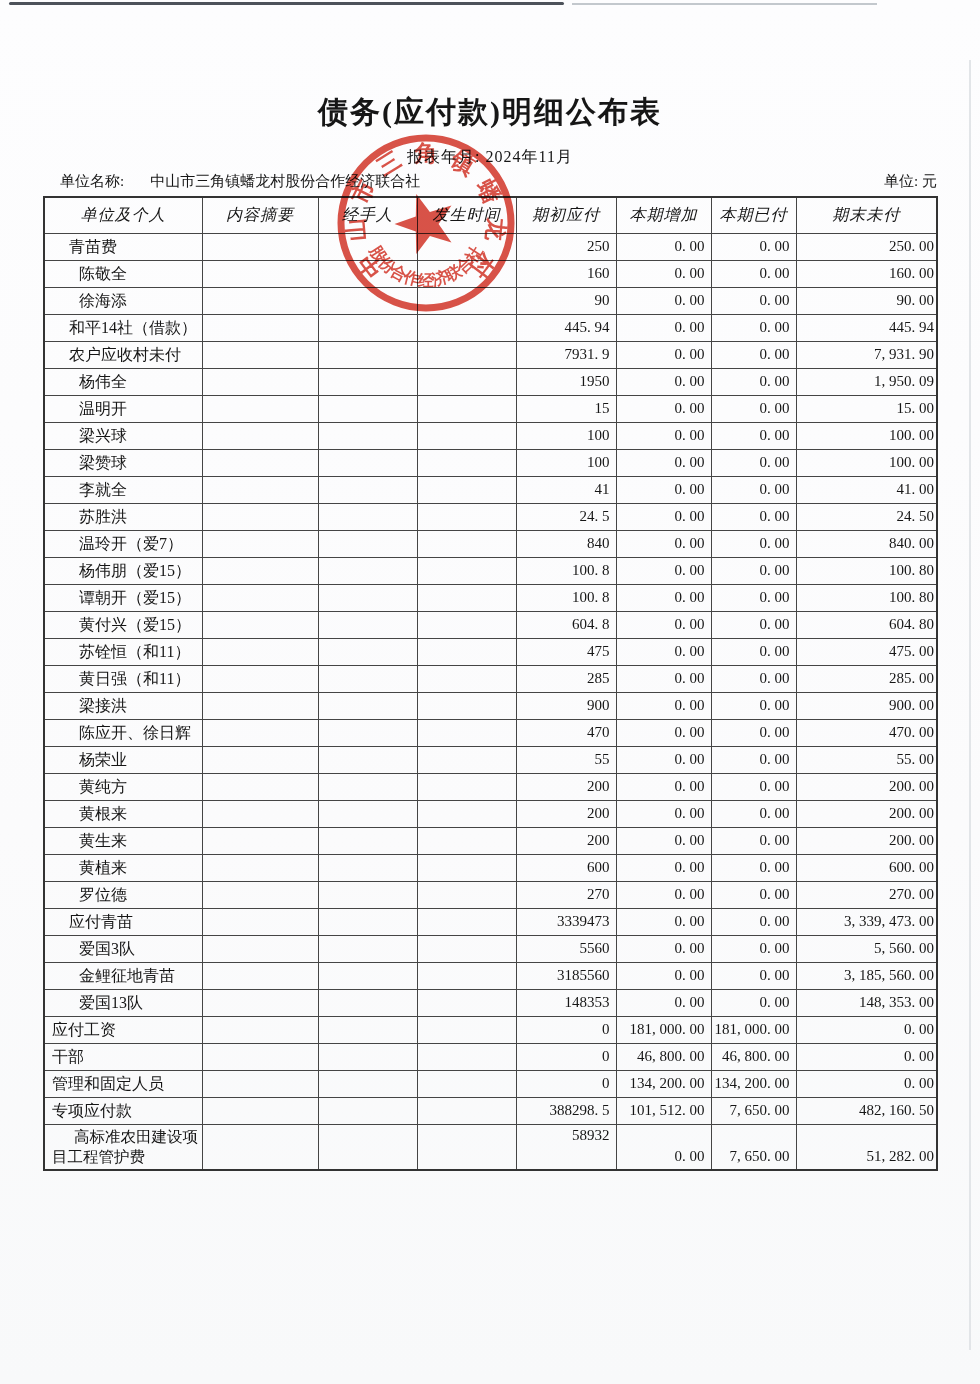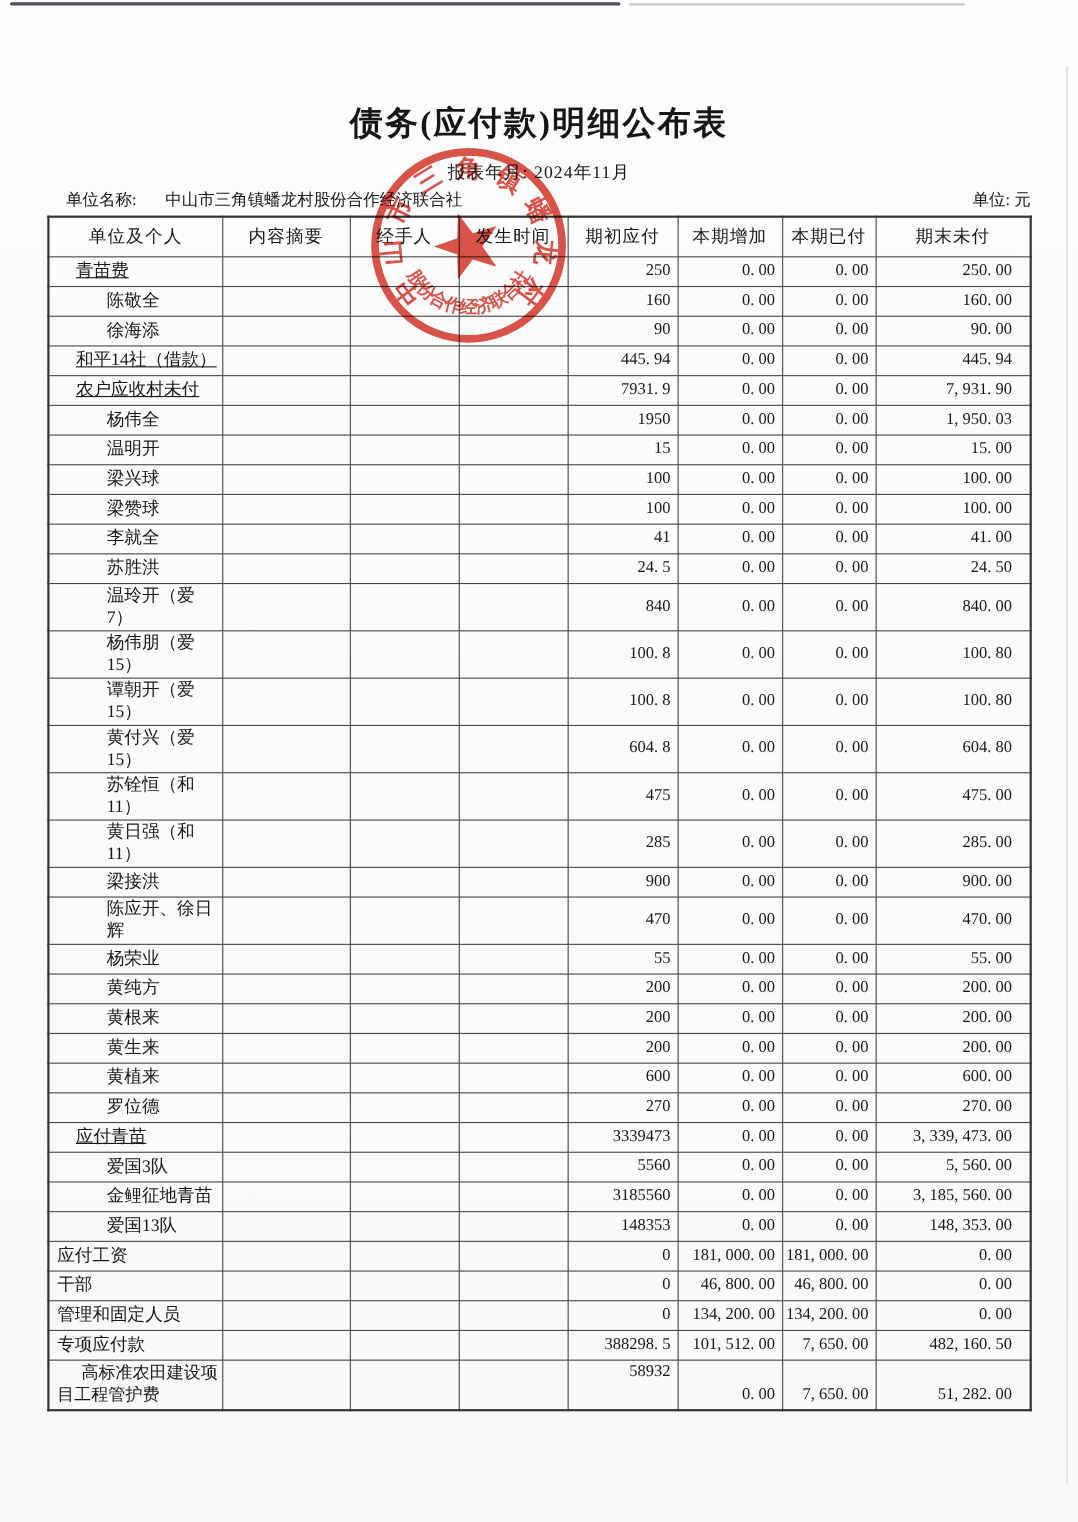--- a/index.html
+++ b/index.html
@@ -21,31 +21,31 @@
   .meta{position:absolute;top:172px;left:60px;width:877px;font-size:15px;}
   .meta .unit-name{margin-left:26px;}
   .meta .unit-cur{position:absolute;right:0;top:0;}
   table{
     position:absolute;left:43px;top:196px;width:893px;
     border-collapse:collapse;table-layout:fixed;background:transparent;
   }
   th,td{border:1.6px solid #454545;overflow:hidden;}
   table{border:2px solid #333;}
   thead tr{height:36px;}
-  th{font-size:16px;font-weight:normal;text-align:center;letter-spacing:1px;}
+  th{font-size:16px;font-weight:normal;text-align:center;letter-spacing:1px;font-style:italic;}
   tbody tr{height:27px;}
   tbody tr.tall1{height:50px;}
   tbody tr.tall2{height:46px;}
   td.name{font-size:16px;padding-left:7px;line-height:1.25;}
   tr.tall1 td.name, tr.tall2 td.name{font-size:15.5px;}
-  td.name.ind1{padding-left:24px;text-decoration:underline;}
-  td.name.ind2{padding-left:52px;margin-top:44px;}
+  td.name.ind1{padding-left:24px;}
+  td.name.ind2{padding-left:34px;margin-top:44px;}
   tr.ti td.name{text-indent:22px;margin-top:15px;}
   td.num{font-size:15px;text-align:right;padding-right:6px;white-space:nowrap;}
-  td.num.c4{padding-right:16px;text-align:right;}
+  td.num.c4{padding-right:2px;text-align:right;}
   td.vtop{vertical-align:top;padding-top:2px;}
   td.vbot{vertical-align:bottom;padding-bottom:4px;}
   
   .seal{position:absolute;left:328px;top:132px;width:196px;height:186px;mix-blend-mode:multiply;opacity:.87;pointer-events:none;}
   .seal text{font-family:"Liberation Serif","DejaVu Serif",serif;font-weight:600;}
 </style>
 </head>
 <body>
 
 <div class="page">
@@ -136,21 +136,21 @@
           <td class="num c4">7, 931. 90</td>
         </tr>
         <tr>
           <td class="name ind2">杨伟全</td>
           <td></td>
           <td></td>
           <td></td>
           <td class="num c1">1950</td>
           <td class="num c2">0. 00</td>
           <td class="num c3">0. 00</td>
-          <td class="num c4">1, 950. 03</td>
+          <td class="num c4">1, 950. 09</td>
         </tr>
         <tr>
           <td class="name ind2">温明开</td>
           <td></td>
           <td></td>
           <td></td>
           <td class="num c1">15</td>
           <td class="num c2">0. 00</td>
           <td class="num c3">0. 00</td>
           <td class="num c4">15. 00</td>

